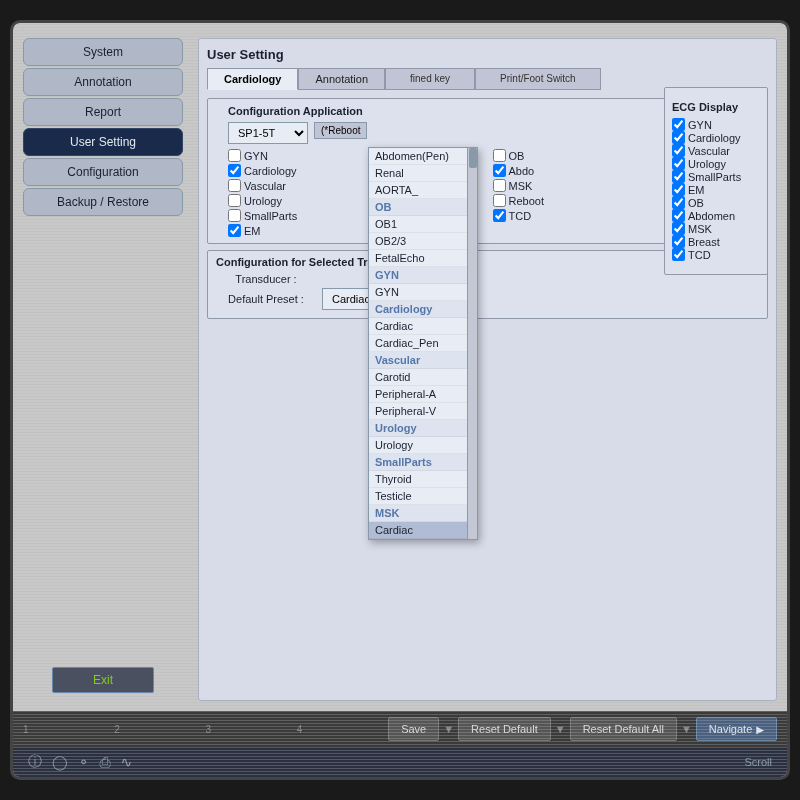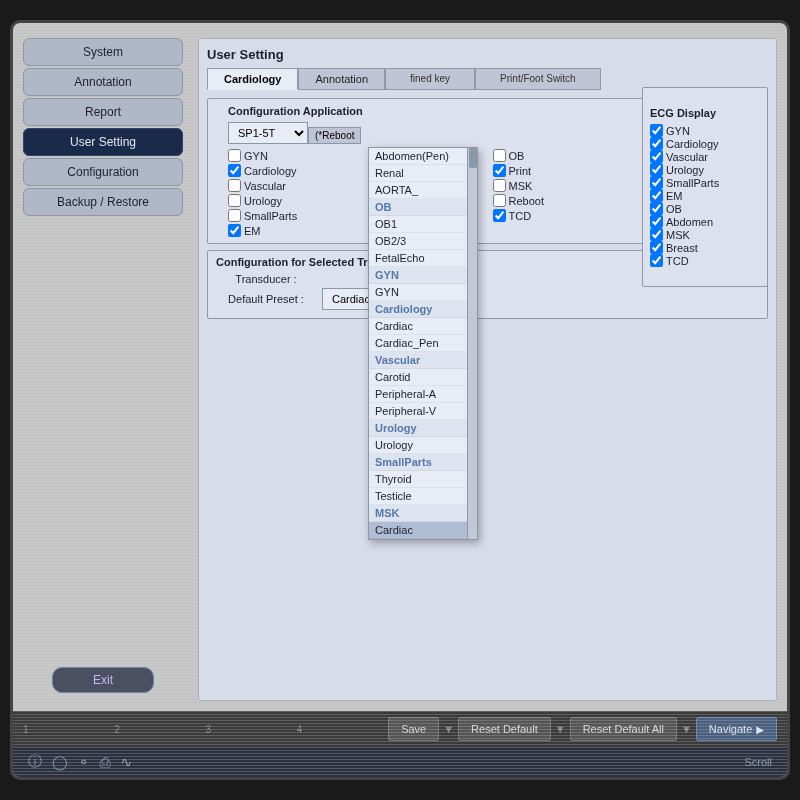--- a/index.html
+++ b/index.html
@@ -135,21 +135,22 @@
       border-radius: 2px;
     }
     .section-title {
       font-size: 11px;
       font-weight: bold;
       color: #1a2030;
       margin-bottom: 5px;
     }
     .transducer-row {
       display: flex;
-      align-items: flex-end;
+      align-items: flex-start;
+      gap: 6px;
       margin-bottom: 5px;
     }
     .transducer-select {
       background: #e8ecf4;
       border: 1px solid #8899aa;
       padding: 3px 5px;
       font-size: 11px;
       min-width: 80px;
     }
     .reboot-btn {
@@ -217,24 +218,24 @@
       height: 20px;
       background: #8899aa;
       margin: 0 1px;
       border-radius: 2px;
     }
     
     .ecg-section {
       position: absolute;
       right: 8px;
       top: 48px;
-      width: 126px;
+      width: 104px;
       border: 1px solid #9099aa;
       background: #dde1ed;
-      padding: 19px 7px;
+      padding: 13px 7px;
       border-radius: 2px;
     }
     
     .config-selected-section {
       border: 1px solid #9099aa;
       background: #dde1ed;
       padding: 5px 8px;
       border-radius: 2px;
     }
     .field-row {
@@ -293,25 +294,25 @@
     }
     
     .exit-area {
       padding: 8px;
       display: flex;
       justify-content: center;
     }
     .exit-btn {
       background: #4a5060;
       border: 1px solid #6688aa;
-      color: #c4b5fd;
+      color: #84cc16;
       padding: 5px 40px;
       font-size: 12px;
       cursor: pointer;
-      border-radius: 10px;
+      border-radius: 2px;
     }
     
     .status-bar {
       background: #2a3040;
       height: 30px;
       display: flex;
       align-items: center;
       padding: 0 15px;
       gap: 10px;
     }
@@ -377,21 +378,21 @@
               <div class="checkbox-item">
                 <input type="checkbox" style="">
                 <span>OB</span>
               </div>
               <div class="checkbox-item">
                 <input type="checkbox" checked="" style="">
                 <span>Cardiology</span>
               </div>
               <div class="checkbox-item">
                 <input type="checkbox" checked="" style="">
-                <span>Print</span>
+                <span>Abdo</span>
               </div>
               <div class="checkbox-item">
                 <input type="checkbox" style="">
                 <span>Vascular</span>
               </div>
               <div class="checkbox-item">
                 <input type="checkbox" style="">
                 <span>MSK</span>
               </div>
               <div class="checkbox-item">

